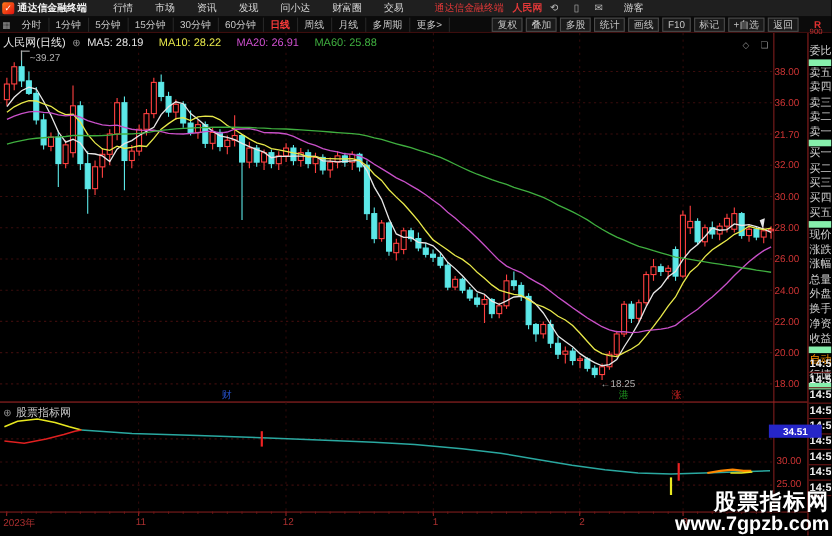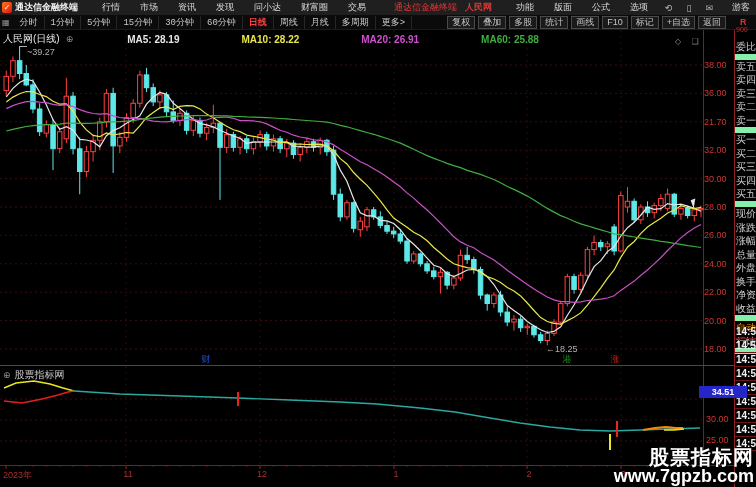--- a/index.html
+++ b/index.html
@@ -26,21 +26,21 @@
   .period{padding:0 6px;border-right:1px solid #262626;cursor:default;}
   .period.active{color:#ff3c3c;font-weight:bold;}
   #toolbar-spacer{flex:1;}
   .tb-btn{border:1px solid #4a4a4a;background:#1a1a1a;color:#c4c4c4;padding:0 4px;
           margin-left:3px;height:11px;line-height:11px;font-size:9px;}
   
   #chart-header{position:absolute;left:3px;top:32px;display:flex;align-items:center;
                 font-size:10px;color:#e0e0e0;white-space:nowrap;z-index:6;}
   #chart-title{color:#e8e8e8;}
   #chart-gear{color:#909090;margin:0 6px;font-size:9px;}
-  .ma-item{margin-right:14px;font-weight:bold;margin-left:48px;}
+  .ma-item{margin-right:14px;font-weight:normal;}
   #chart-corner-icons{position:absolute;left:675px;top:37px;color:#8a8a8a;font-size:8px;
                       letter-spacing:4px;z-index:6;}
   
   #vaxis-line{position:absolute;left:703px;top:30px;width:1px;height:435px;background:#7e1d1d;}
   #sep-line{position:absolute;left:0;top:365px;width:734px;height:1px;background:#9c2525;}
   #baxis-line{position:absolute;left:0;top:465px;width:734px;height:1px;background:#7e1d1d;}
   #sidebar-border{position:absolute;left:734px;top:30px;width:1px;height:457px;background:#8d1f1f;}
   
   .price-label{position:absolute;left:704px;width:29px;text-align:left;font-size:9px;
                color:#cf3434;z-index:5;}
@@ -94,39 +94,32 @@
   <span class="menu-item">行情</span>
       <span class="menu-item">市场</span>
       <span class="menu-item">资讯</span>
       <span class="menu-item">发现</span>
       <span class="menu-item">问小达</span>
       <span class="menu-item">财富圈</span>
       <span class="menu-item">交易</span>
     </div>
   <span id="login-status" class="red-text">通达信金融终端</span>
   <span id="stock-name-top" class="red-text">人民网</span>
-  <div style="display:flex;margin-left:14px;">
-
-  <span class="menu-item">功能</span>
-      <span class="menu-item">版面</span>
-      <span class="menu-item">公式</span>
-      <span class="menu-item">选项</span>
-    </div>
   <div style="display:flex;">
 
   <span class="top-icon">⟲</span>
       <span class="top-icon">▯</span>
       <span class="top-icon">✉</span>
     </div>
   <span id="guest-label">游客</span>
 </div>
 
 <div id="toolbar">
   <span id="grid-icon">▦</span>
-  <div style="display:flex;font-family:Liberation Mono, monospace;">
+  <div style="display:flex;">
 
   <span class="period">分时</span>
       <span class="period">1分钟</span>
       <span class="period">5分钟</span>
       <span class="period">15分钟</span>
       <span class="period">30分钟</span>
       <span class="period">60分钟</span>
       <span class="period active">日线</span>
       <span class="period">周线</span>
       <span class="period">月线</span>

